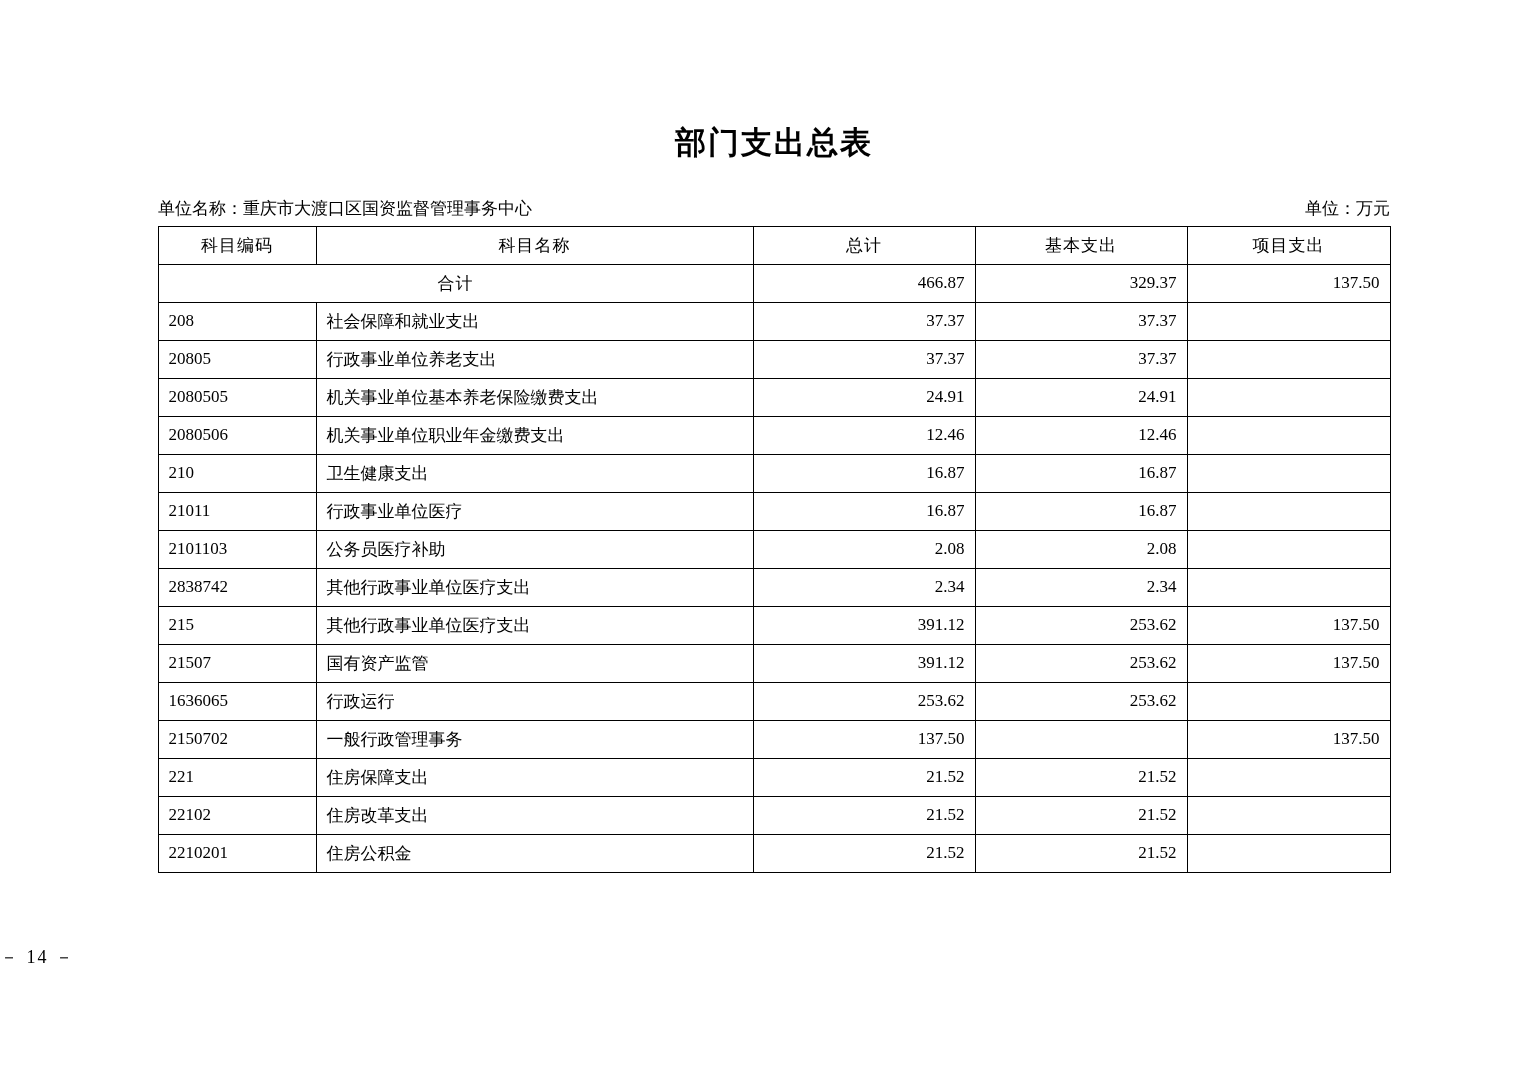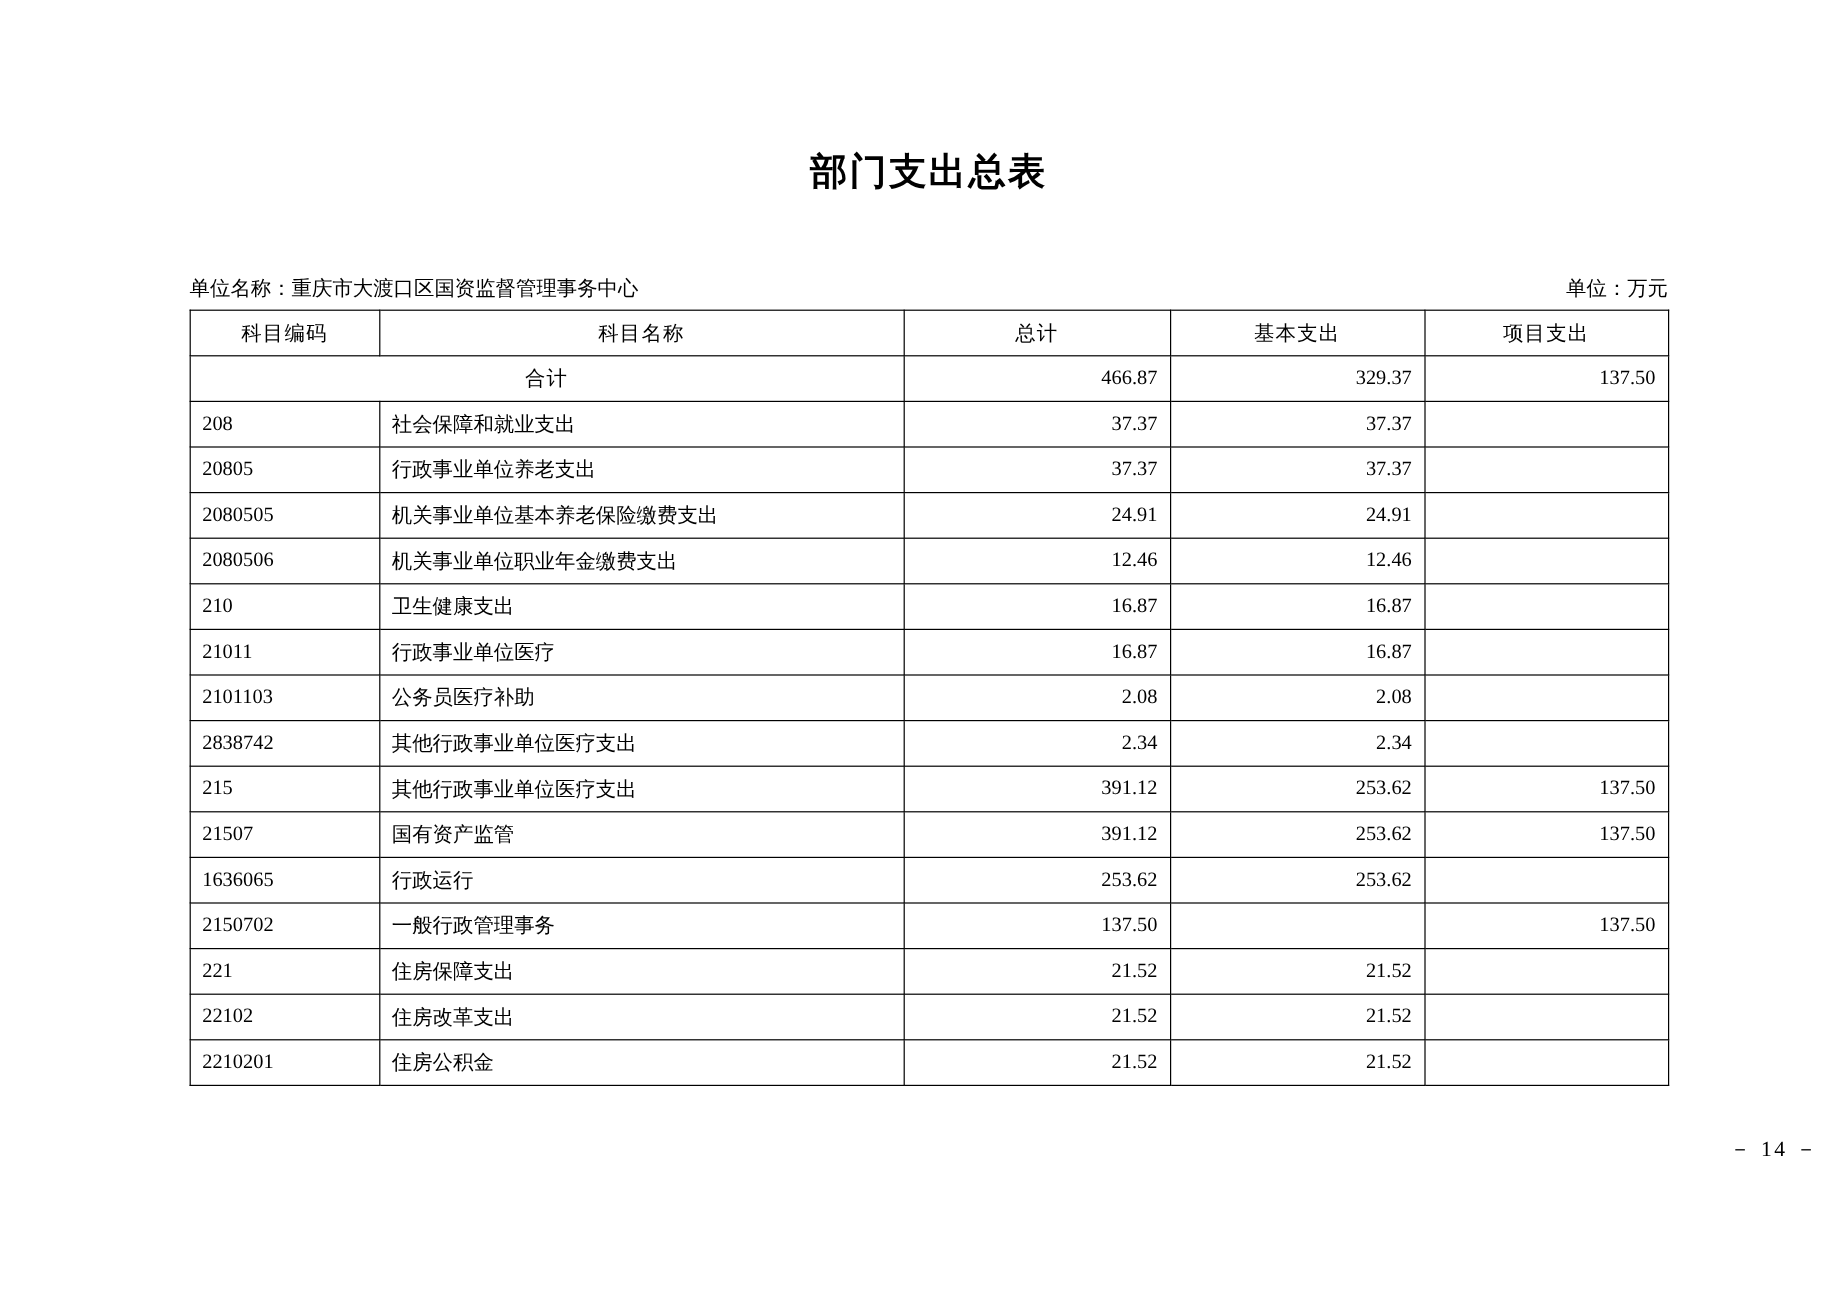--- a/index.html
+++ b/index.html
@@ -37,21 +37,20 @@
     justify-content: space-between;
     align-items: flex-end;
     margin: 0 auto;
     width: 1232px;
     padding-top: 38px;
     font-size: 17px;
     line-height: 1.2;
   }
   .meta-left {
     white-space: nowrap;
-    margin-top: 32px;
   }
   .meta-right {
     white-space: nowrap;
   }
   table.budget {
     margin: 6px auto 0 auto;
     width: 1232px;
     border-collapse: collapse;
     table-layout: fixed;
     font-size: 17px;
@@ -91,24 +90,24 @@
   .nind-0 { padding-left: 22px; }
   .nind-1 { padding-left: 38px; }
   .nind-2 { padding-left: 54px; }
   .nind-3 { padding-left: 70px; }
   td.total-label {
     text-align: center;
     letter-spacing: 1px;
   }
   .page-number {
     position: absolute;
-    left: 12px;
+    left: 0;
     right: 0;
     top: 945px;
-    text-align: right;
+    text-align: left;
     font-size: 18px;
     letter-spacing: 2px;
   }
 </style>
 </head>
 <body>
 
 <div class="page">
 
   <h1 class="doc-title">部门支出总表</h1>

